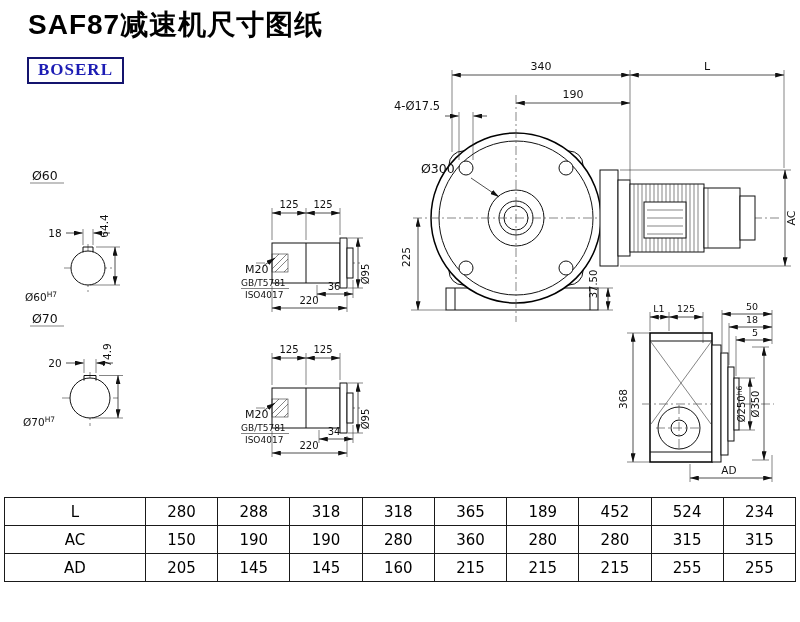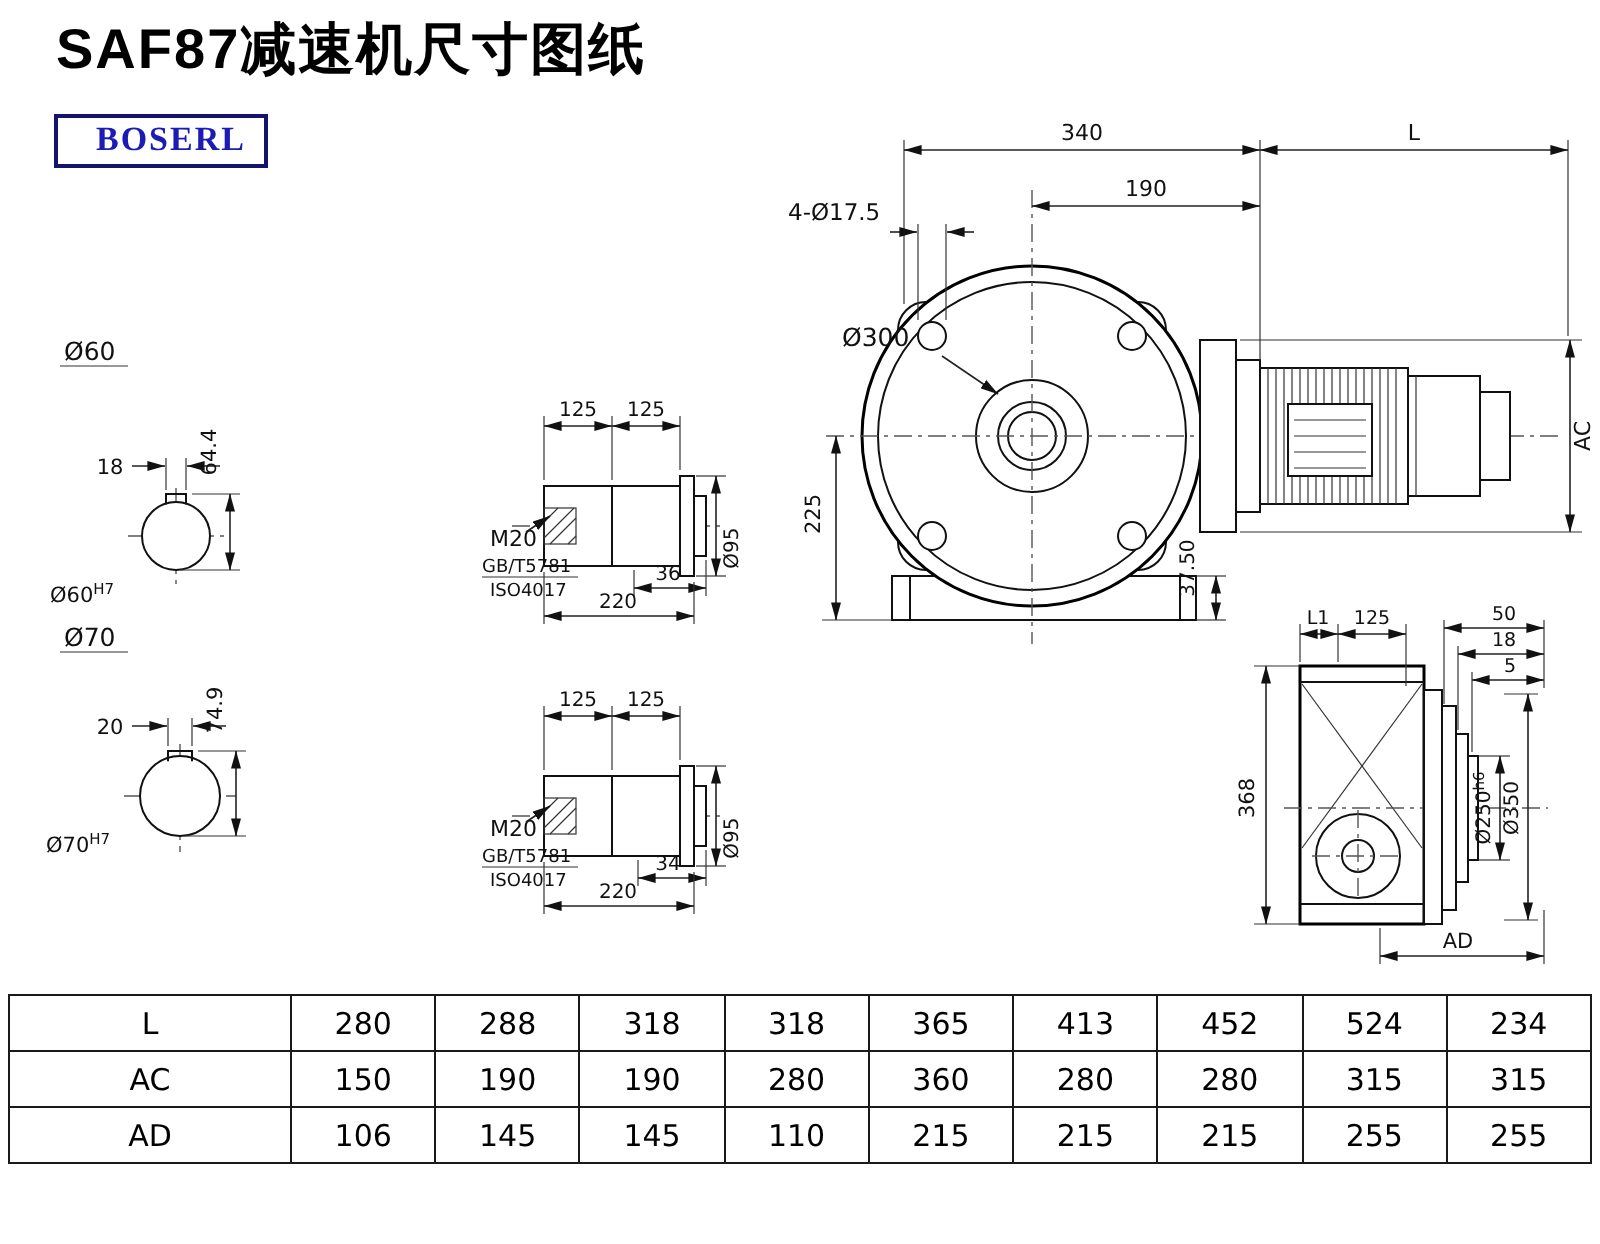--- a/index.html
+++ b/index.html
@@ -1,20 +1,20 @@
 <!DOCTYPE html>
 <html><head>
 <meta charset="utf-8">
 <style>
   html,body{margin:0;padding:0;background:#888;}
   .sheet{position:relative;width:800px;height:622px;background:#ffffff;overflow:hidden;
          font-family:"Liberation Sans",sans-serif;}
   .title{position:absolute;left:28px;top:6px;margin:0;font-size:28px;font-weight:700;
          color:#000;letter-spacing:1px;font-family:"Liberation Sans",sans-serif;}
-  .logo{position:absolute;left:27px;top:57px;border:2px solid #14146e;padding:1px 9px 2px 19px;
+  .logo{position:absolute;left:27px;top:57px;border:2px solid #14146e;padding:1px 9px 2px 9px;
         color:#1c1cb4;font:700 17px "Liberation Serif",serif;letter-spacing:1px;background:#fff;}
   svg{position:absolute;left:0;top:0;}
   .o1{stroke:#000;stroke-width:1.5;}
   .o2{stroke:#111;stroke-width:1;}
   .t{stroke:#333;stroke-width:0.6;fill:none;}
   .d{stroke:#222;stroke-width:0.8;fill:none;}
   .c{stroke:#555;stroke-width:0.7;stroke-dasharray:9 3 2 3;fill:none;}
   .tx{font-family:"DejaVu Sans",sans-serif;fill:#111;}
   .dim-table{position:absolute;left:4px;top:497px;width:792px;border-collapse:collapse;
              table-layout:fixed;color:#000;font-family:"DejaVu Sans",sans-serif;}
@@ -259,43 +259,43 @@
 
   <table class="dim-table">
     <tbody>
     <tr class="bd">
       <td class="c0">L</td>
       <td>280</td>
       <td>288</td>
       <td>318</td>
       <td>318</td>
       <td>365</td>
-      <td>413</td>
+      <td>189</td>
       <td>452</td>
       <td>524</td>
       <td>234</td>
     </tr>
     <tr class="bd">
       <td class="c0">AC</td>
       <td>150</td>
       <td>190</td>
       <td>190</td>
       <td>280</td>
       <td>360</td>
       <td>280</td>
       <td>280</td>
       <td>315</td>
       <td>315</td>
     </tr>
     <tr class="bd">
       <td class="c0">AD</td>
-      <td>106</td>
+      <td>205</td>
       <td>145</td>
       <td>145</td>
-      <td>110</td>
+      <td>160</td>
       <td>215</td>
       <td>215</td>
       <td>215</td>
       <td>255</td>
       <td>255</td>
     </tr>
   </tbody>
     </table>
 
 </div>

